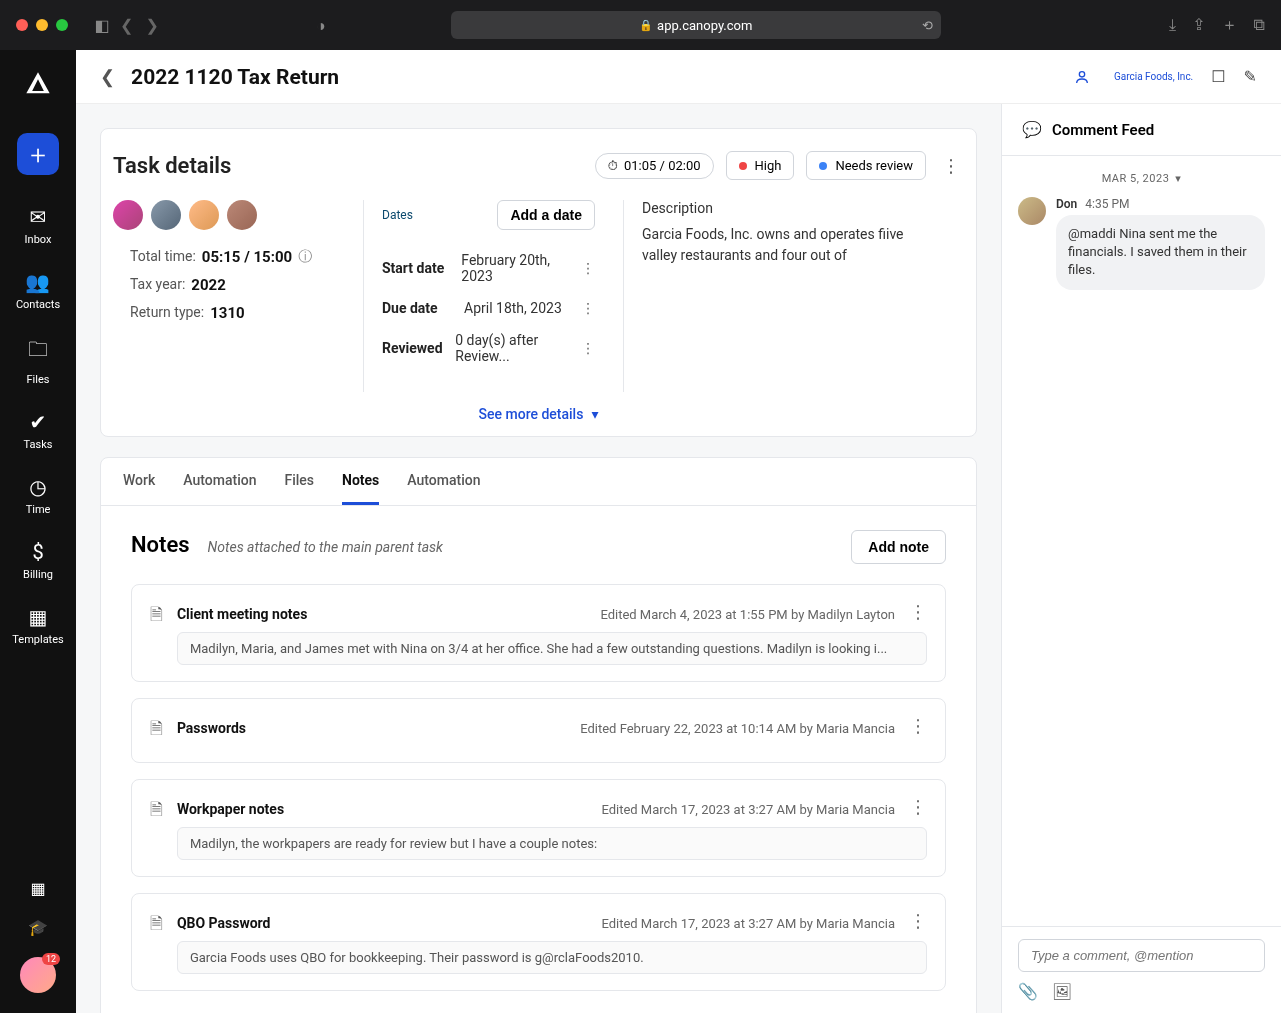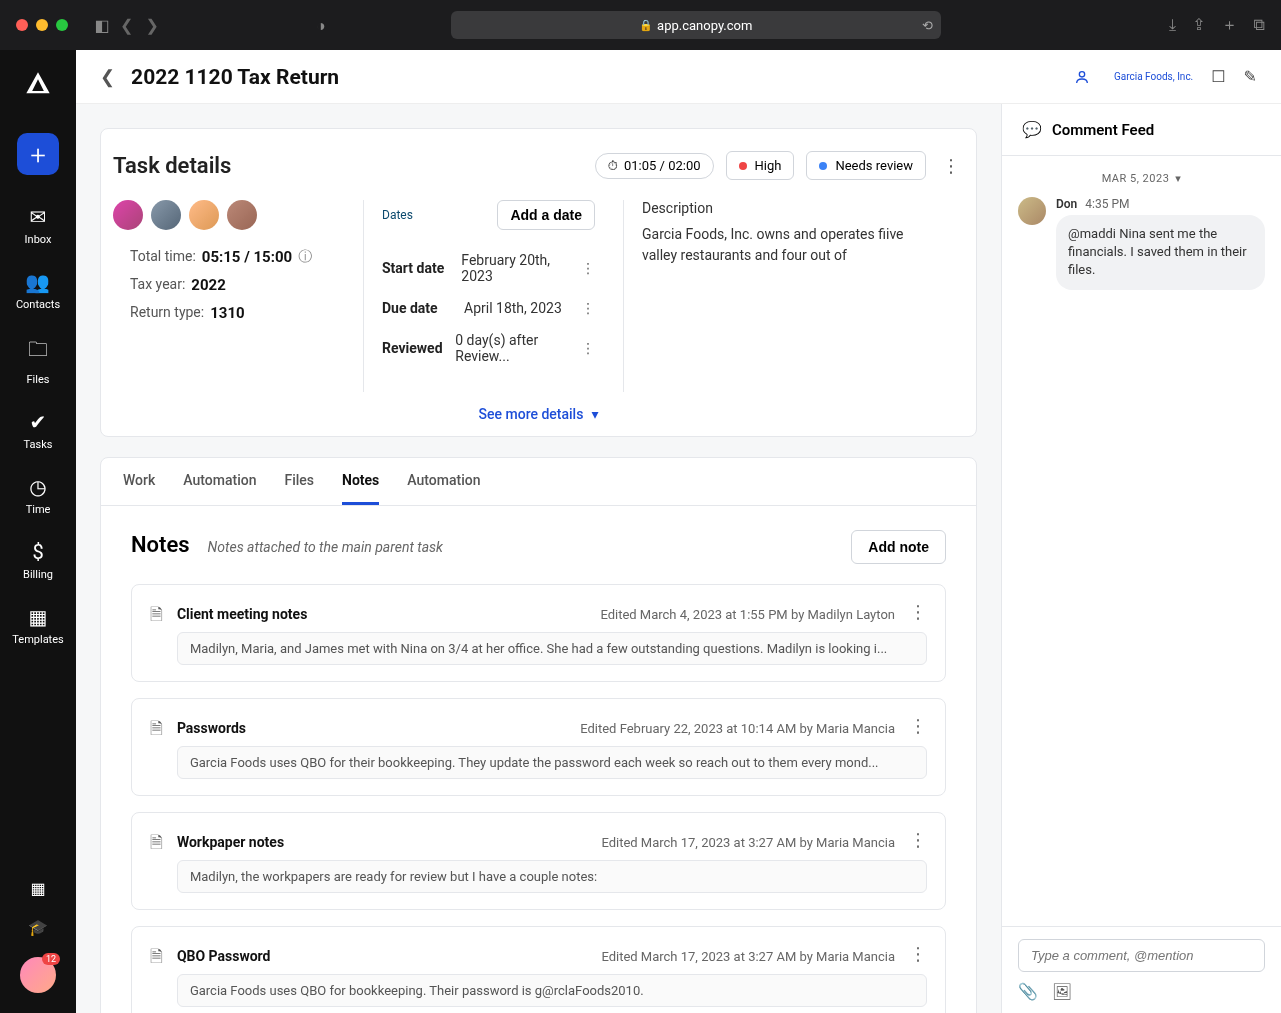--- a/index.html
+++ b/index.html
@@ -336,21 +336,20 @@
             </div>
 
             <div class="note-item">
               <span class="note-icon">🗎</span>
               <div class="note-body">
                 <div class="note-top">
                     <span class="note-title">Passwords</span>
                     <span class="note-meta">Edited February 22, 2023 at 10:14 AM by Maria Mancia</span>
                     <span class="note-more">⋮</span>
                   </div>
-                <div class="note-preview">Garcia Foods uses QBO for their bookkeeping. They update the password each week so reach out to them every mond...</div>
               </div>
             </div>
 
             <div class="note-item">
               <span class="note-icon">🗎</span>
               <div class="note-body">
                 <div class="note-top">
                     <span class="note-title">Workpaper notes</span>
                     <span class="note-meta">Edited March 17, 2023 at 3:27 AM by Maria Mancia</span>
                     <span class="note-more">⋮</span>

